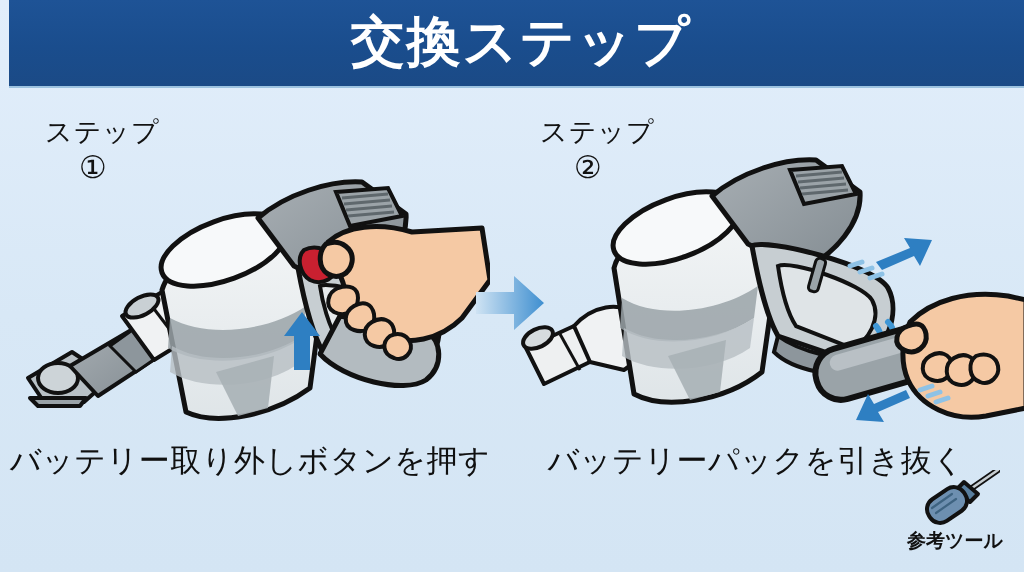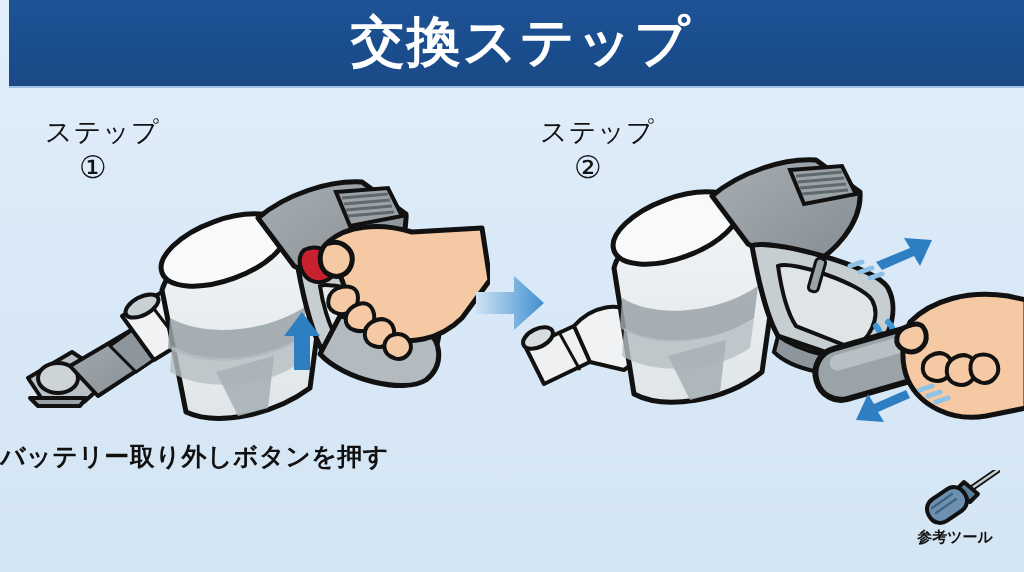--- a/index.html
+++ b/index.html
@@ -74,23 +74,23 @@
     font-size: 31px;
     line-height: 1;
   }
   #step1-label { left: 45px; top: 18px; }
   #step2-label { left: 28px; top: 18px; }
 
   .caption {
     position: absolute;
     top: 340px;
     width: 100%;
-    text-align: left;
-    font-size: 25px;
-    font-weight: bold;
+    text-align: center;
+    font-size: 31px;
+    font-weight: normal;
     color: #101010;
     letter-spacing: 0.5px;
     white-space: nowrap;
   }
   #caption-step1 { left: 0; }
   #caption-step2 { left: -6px; }
 
   
   #transition-arrow {
     position: absolute;
@@ -120,21 +120,21 @@
     position: absolute;
     left: 30px;
     top: 0px;
   }
   #tool-label {
     position: absolute;
     left: 0;
     top: 58px;
     width: 130px;
     text-align: center;
-    font-size: 15px;
+    font-size: 19px;
     font-weight: bold;
     color: #111111;
     white-space: nowrap;
   }
 </style>
 </head>
 <body>
 
 <div id="page">
 
@@ -324,20 +324,21 @@
       <g>
         <path d="M394,258 L362,272 L368,282 L340,280 L352,254 L358,264 L390,250 Z" fill="#2e7fc2"></path>
         <g stroke="#8ec2e6" stroke-width="5" stroke-linecap="round">
           <line x1="404" y1="250" x2="416" y2="246"></line>
           <line x1="412" y1="256" x2="424" y2="252"></line>
           <line x1="420" y1="262" x2="432" y2="258"></line>
         </g>
       </g>
     </svg>
 
+    <div class="caption" id="caption-step2">バッテリーパックを引き抜く</div>
   </div>
 
   <div id="tool-note">
     <svg id="tool-icon" width="80" height="60" viewBox="0 0 80 60">
       <line x1="52" y1="18" x2="78" y2="0" stroke="#111" stroke-width="6" stroke-linecap="round"></line>
       <line x1="52" y1="18" x2="78" y2="0" stroke="#c7ced2" stroke-width="2.5" stroke-linecap="round"></line>
       <path d="M44,12 L58,24 L50,32 L36,20 Z" fill="#587e9e" stroke="#111" stroke-width="4" stroke-linejoin="round"></path>
       <rect x="6" y="22" width="42" height="26" rx="12" transform="rotate(-34 27 35)" fill="#6d8fb0" stroke="#111" stroke-width="4"></rect>
       <g stroke="#3f6party" stroke-width="0"></g>
       <g stroke="#2f5572" stroke-width="2.2" stroke-linecap="round" opacity="0.75">

